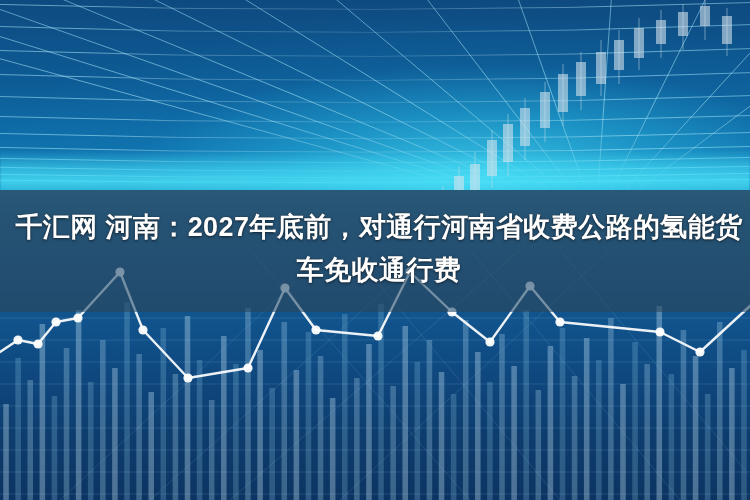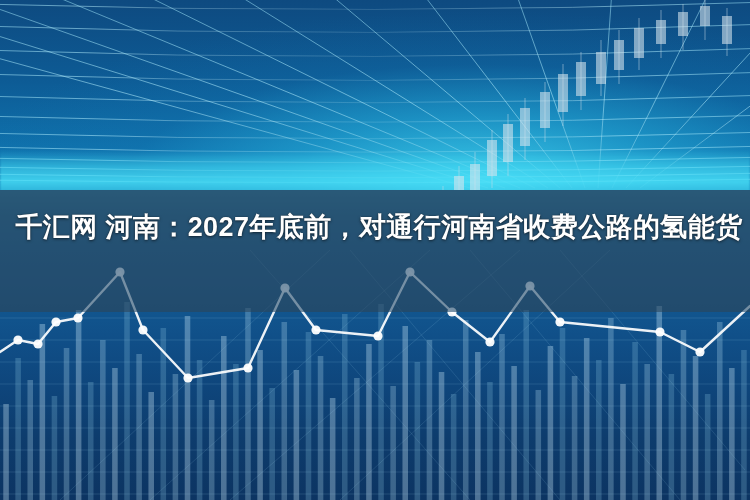--- a/index.html
+++ b/index.html
@@ -323,15 +323,16 @@
         <circle cx="560" cy="322" r="4.6" fill="#ffffff" opacity="0.95"></circle>
         <circle cx="660" cy="332" r="4.6" fill="#ffffff" opacity="0.95"></circle>
         <circle cx="700" cy="352" r="4.6" fill="#ffffff" opacity="0.95"></circle>
       </svg>
   </div>
 
   <div class="layer" id="text-band" style="top:190px;height:122px;bottom:auto;"></div>
 
   <div id="headline">
     <span class="ln">千汇网 河南：2027年底前，对通行河南省收费公路的氢能货</span>
+    <span class="ln">车免收通行费</span>
   </div>
 
 </div>
 
 </body></html>

